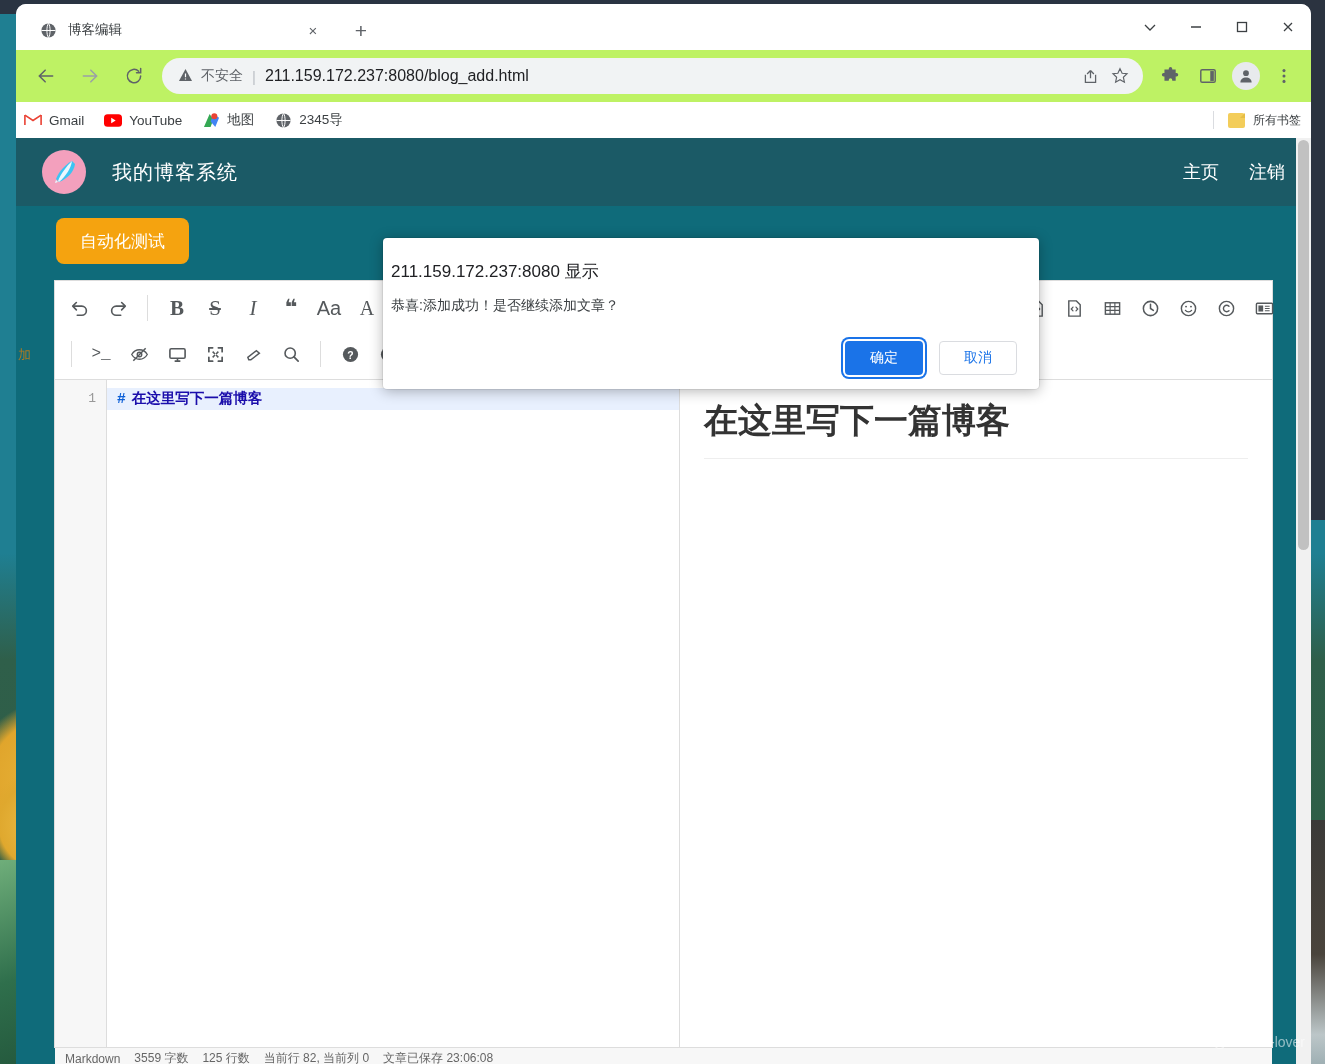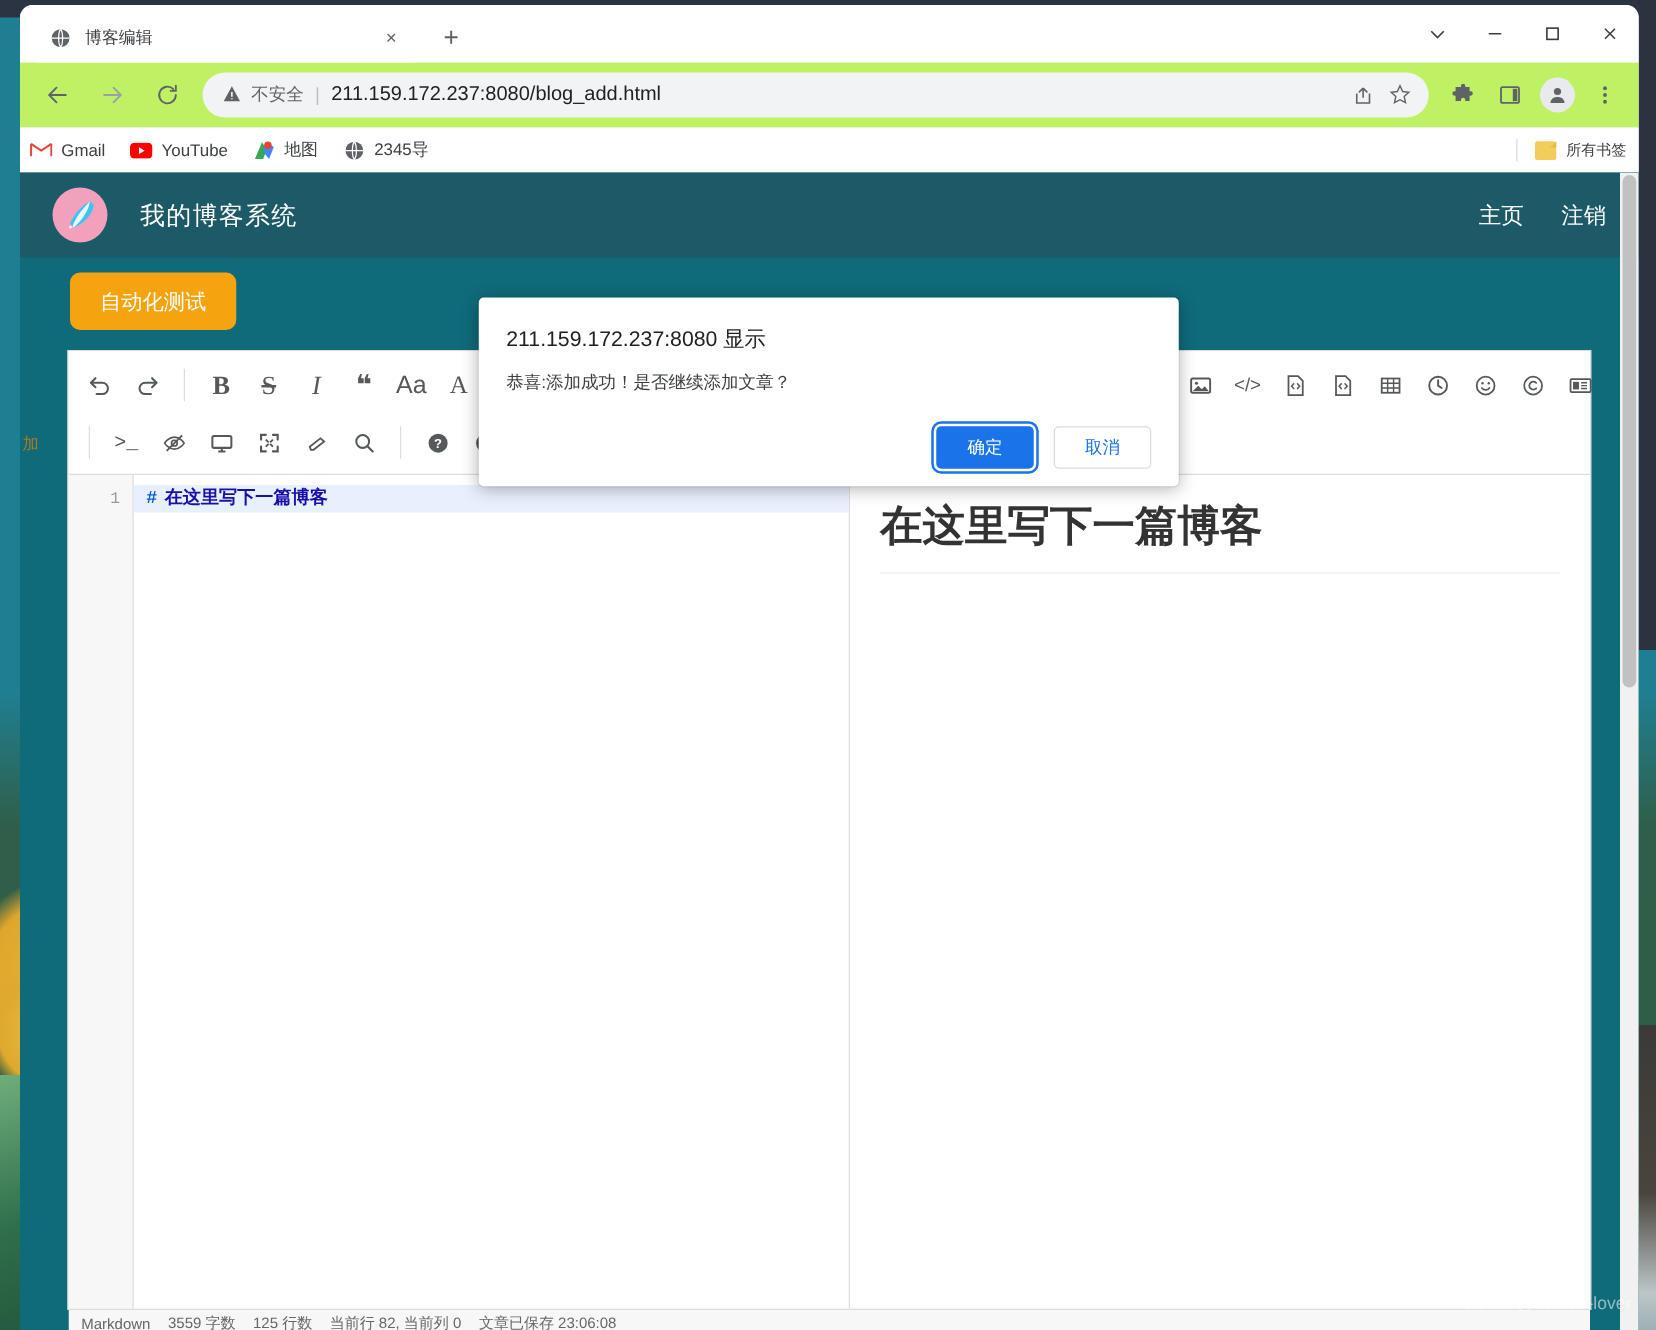--- a/index.html
+++ b/index.html
@@ -258,25 +258,25 @@
   }
   .page-scroll .thumb {
     position: absolute; left: 2px; top: 2px; width: 11px; height: 410px;
     background: #c1c1c1; border-radius: 6px;
   }
 
   
   .alert {
     position: absolute;
     left: 367px; top: 100px;
-    width: 560px;
+    width: 656px;
     background: #fff;
     border-radius: 4px;
     box-shadow: 0 2px 14px rgba(0,0,0,0.30), 0 0 0 1px rgba(0,0,0,0.06);
-    padding: 22px 22px 14px 22px;
+    padding: 22px 22px 14px 8px;
     z-index: 50;
   }
   .alert-origin { font-size: 17px; color: #202124; margin-bottom: 14px; }
   .alert-msg { font-size: 14px; color: #3c4043; margin-bottom: 26px; }
   .alert-actions { display: flex; justify-content: flex-end; align-items: flex-end; }
   .btn-ok {
     min-width: 78px; height: 34px; padding: 0 18px;
     background: #1a73e8; color: #fff;
     border: 2px solid #1a73e8; border-radius: 4px;
     font-size: 14px; font-family: inherit; cursor: pointer;

